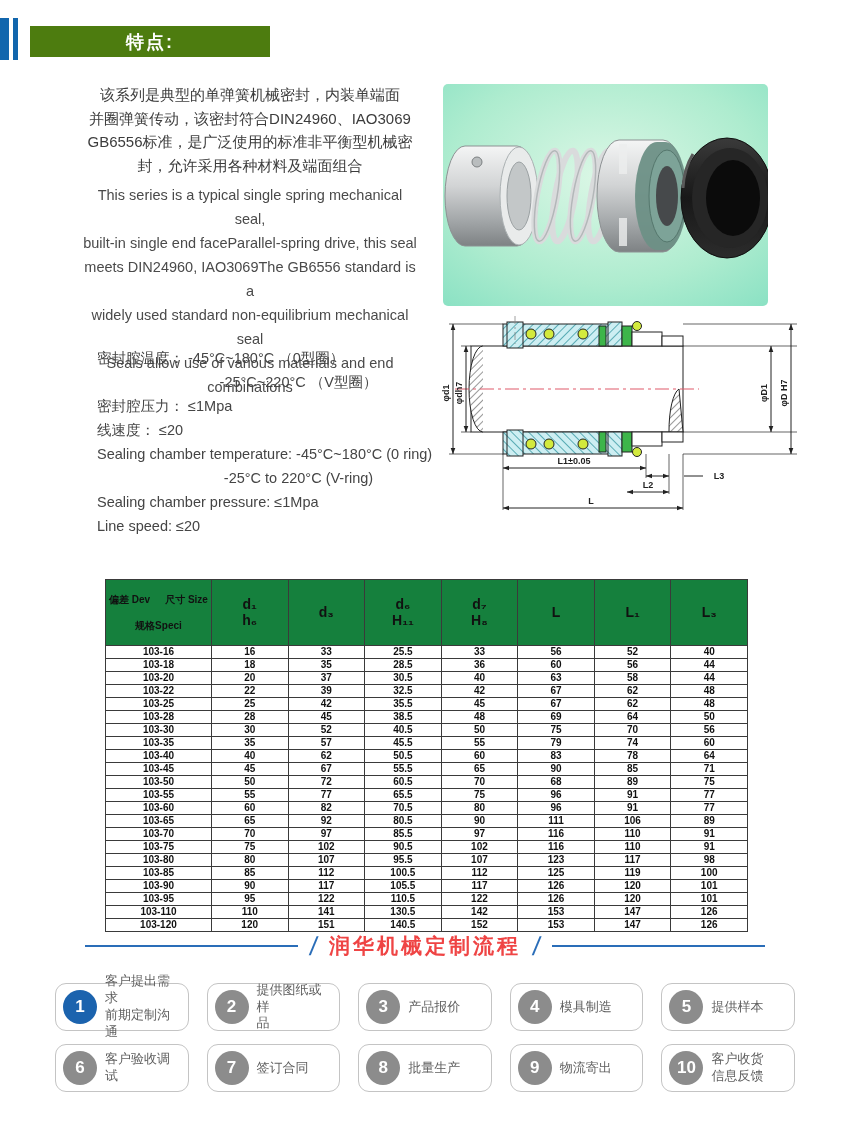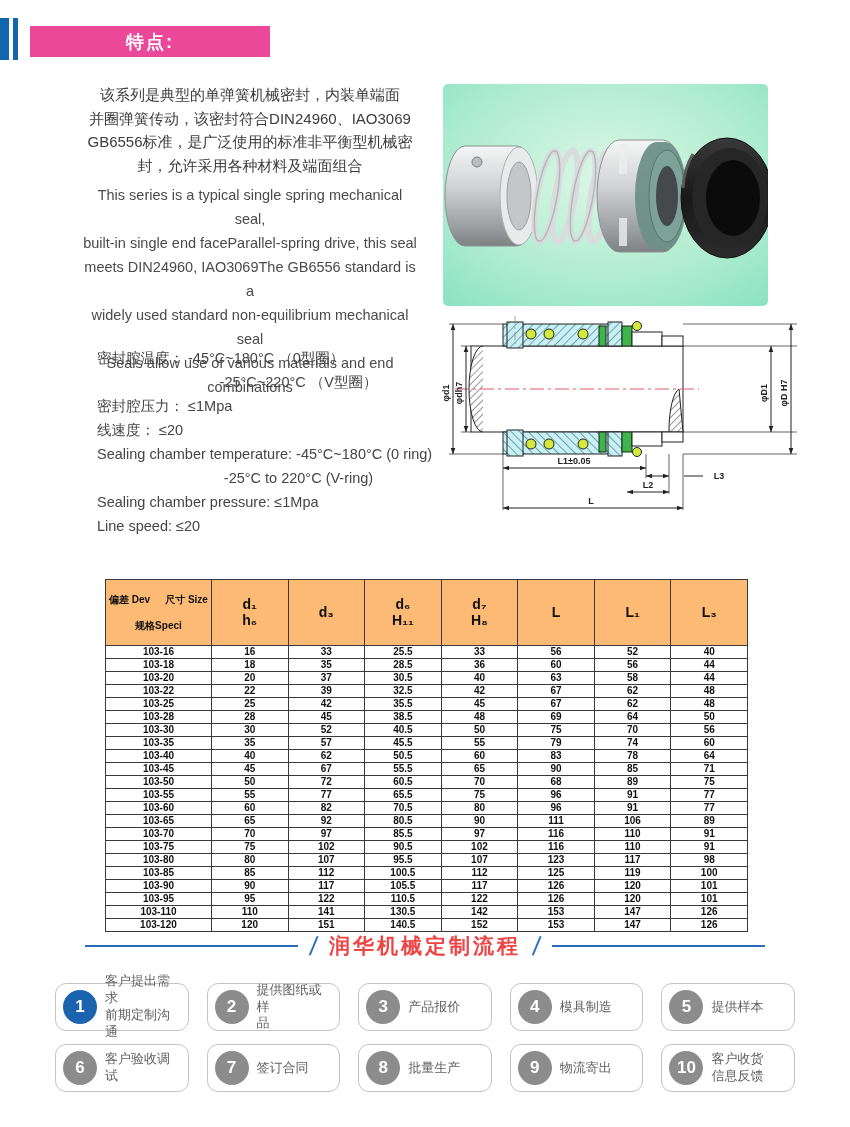--- a/index.html
+++ b/index.html
@@ -8,42 +8,42 @@
     position:relative; width:850px; height:1127px; margin:0 auto;
     background:#ffffff; overflow:hidden;
     font-family:"Liberation Sans", sans-serif; color:#3f3f3f;
   }
   
   .stripe { position:absolute; background:#1266ad; }
   .stripe-1 { left:0; top:18px; width:9px; height:42px; }
   .stripe-2 { left:13px; top:18px; width:5px; height:42px; }
   .header-bar {
     position:absolute; left:30px; top:26px; width:240px; height:31px;
-    background:#ec4899; color:#fff; font-size:18px; font-weight:bold;
+    background:#4d7c0f; color:#fff; font-size:18px; font-weight:bold;
     letter-spacing:2px; display:flex; align-items:center; justify-content:center;
   }
   
   .intro { position:absolute; left:81px; top:83px; width:338px;text-align:center; }
   .intro-cn { font-size:15px; line-height:23.5px; color:#3c3c3c; white-space:pre-line; }
   .intro-en { margin-top:6px; font-size:14.5px; line-height:24px; color:#4a4a4a; white-space:pre-line; }
   
   .photo { position:absolute; left:443px; top:84px; width:325px; height:222px; border-radius:5px; overflow:hidden; }
   
   .specs { position:absolute; left:97px; top:346px; width:345px; font-size:14.5px; line-height:24px; color:#454545; }
   .spec-line.indent { padding-left:58px;text-align:center; }
   
   .diagram { position:absolute; left:441px; top:314px; width:372px; height:212px; }
   
   .spec-table {
     position:absolute; left:105px; top:579px; width:643px;
     border-collapse:collapse; table-layout:fixed;
     font-size:10px; color:#111; font-weight:bold; text-align:center;
   }
   .spec-table th, .spec-table td { border:1px solid #3a3a3a; padding:0; }
-  .spec-table thead th { background:#fdba74; height:38px; font-size:14px; line-height:1.15; white-space:pre-line; font-weight:bold;margin-left:7px; }
+  .spec-table thead th { background:#15803d; height:38px; font-size:14px; line-height:1.15; white-space:pre-line; font-weight:bold;margin-left:7px; }
   .spec-table thead th.c0 { font-size:10px; padding:2px 3px; vertical-align:middle; }
   .c0-top { display:flex; justify-content:space-between; }
   .c0-bot { text-align:center; margin-top:3px; }
   .spec-table tbody td { height:12px; line-height:12px; }
   
   .proc-title-row {
     position:absolute; left:85px; top:929px; width:680px; height:34px;
     display:flex; align-items:center;
   }
   .proc-line { flex:1; border-top:2px solid #2a6db8; }

